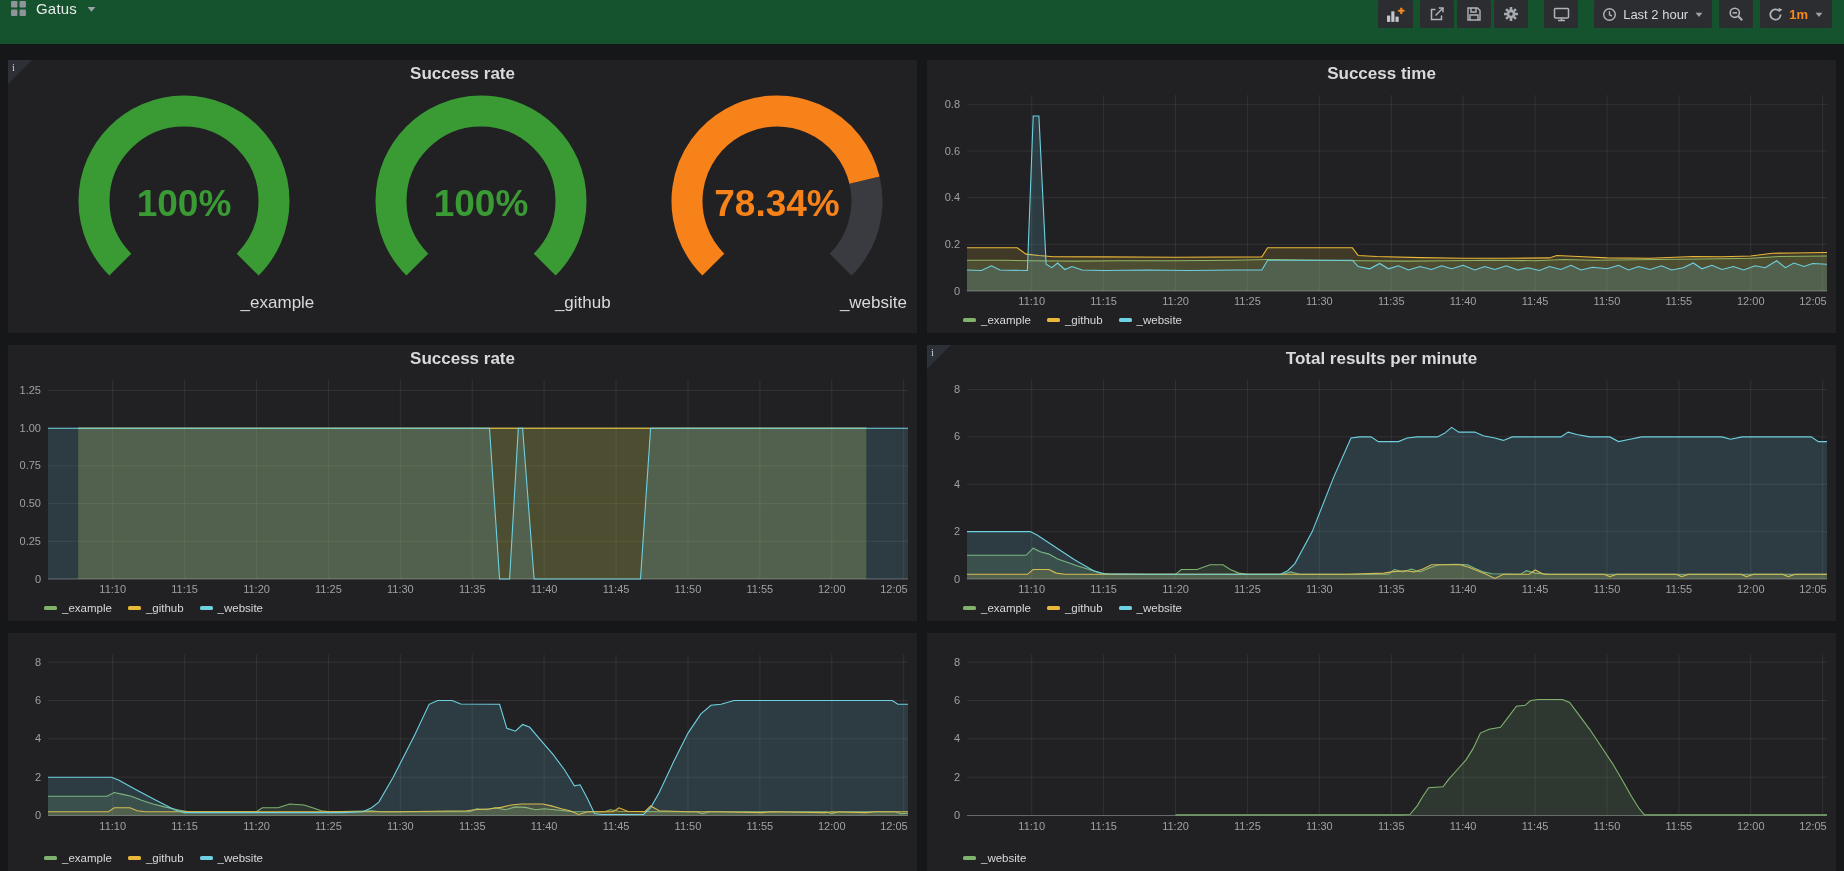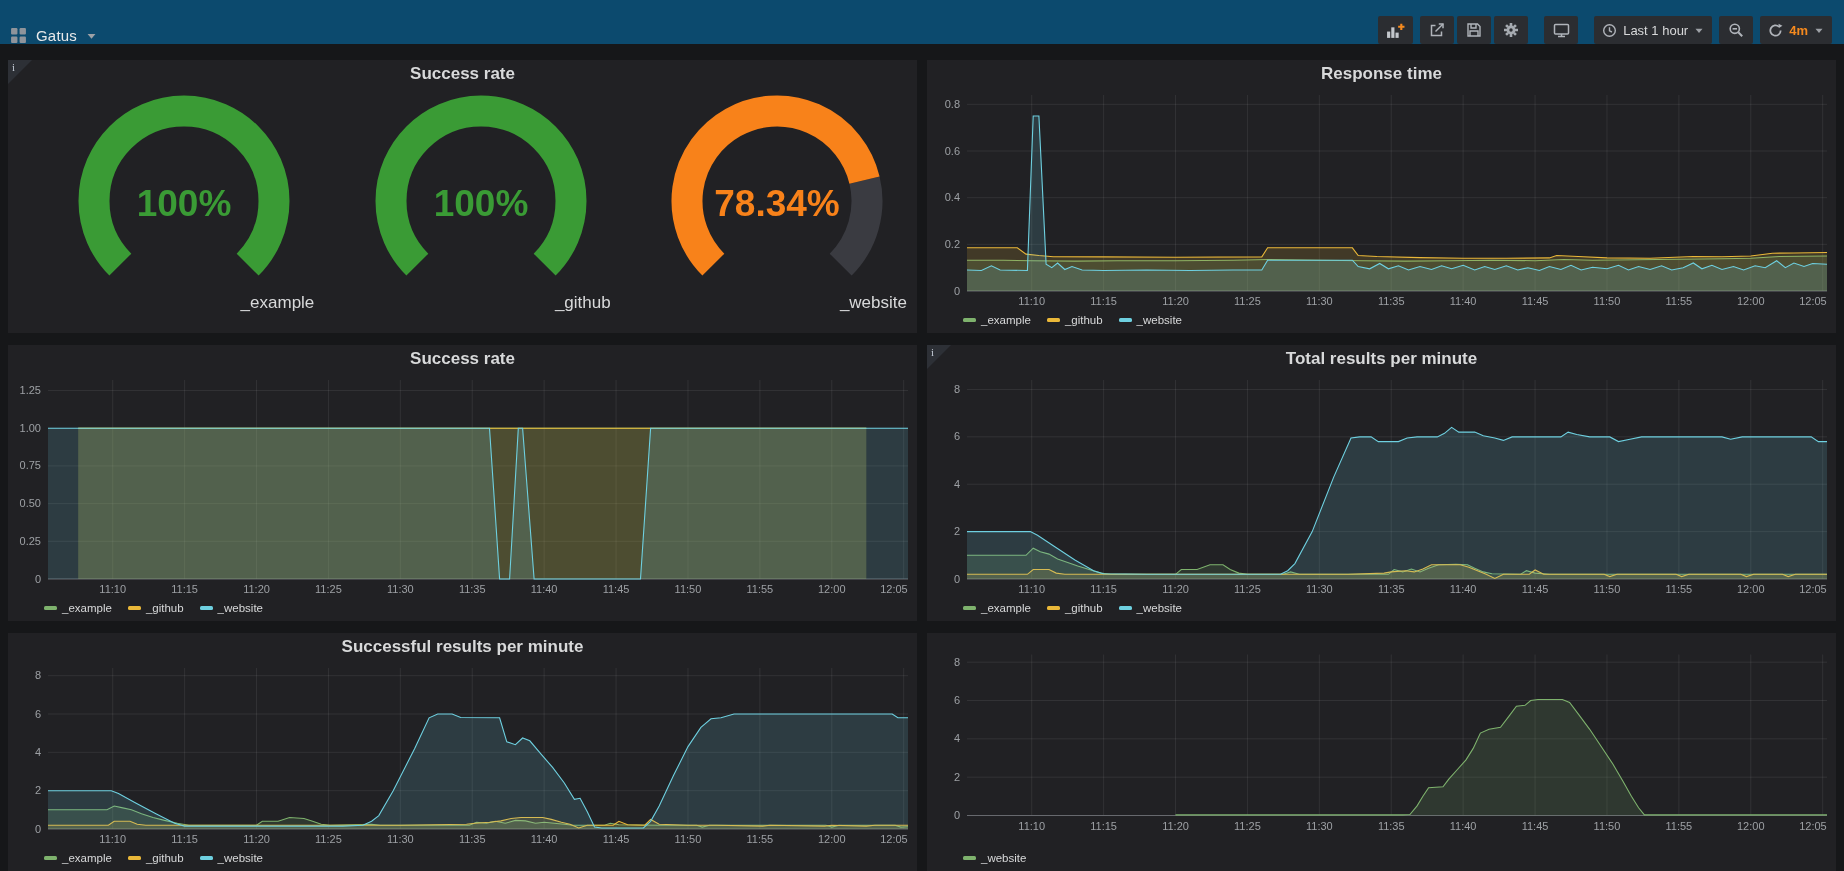--- a/index.html
+++ b/index.html
@@ -1,20 +1,20 @@
 <!DOCTYPE html>
 <html><head>
 <meta charset="utf-8">
 <style>
   * { margin:0; padding:0; box-sizing:border-box; }
   html,body { width:1844px; height:871px; overflow:hidden; background:#161719;
     font-family:"Liberation Sans", sans-serif; }
   
-  .navbar { height:44px; display:flex; align-items:flex-end; justify-content:space-between;
-    padding:0 12px 0 10px; background:#0c4a6e; }
+  .navbar { height:44px; display:flex; align-items:flex-start; justify-content:space-between;
+    padding:0 12px 0 10px; background:#14532d; }
   .nav-left { display:flex; align-items:center; gap:9px; }
   .dash-title { color:#e8e9ea; font-size:15px; letter-spacing:.2px; cursor:pointer; }
   .nav-right { display:flex; align-items:center; }
   .nav-btn { height:28px; min-width:34px; padding:0 8px; background:#2b2d31; border-radius:2px;
     display:flex; align-items:center; justify-content:center; gap:6px; cursor:pointer; }
   .nav-btn + .nav-btn { margin-left:3px; }
   .gap-s { margin-left:7px !important; }
   .gap-l { margin-left:16px !important; }
   .nav-btn span.txt { color:#d8d9da; font-size:13px; white-space:nowrap; }
   .nav-btn span.interval { color:#f68a1e; font-size:13px; font-weight:bold; }
@@ -106,42 +106,42 @@
           <path d="M8 12v2.2M4.5 14.6h7"></path>
         </svg>
     </div>
     <div class="nav-btn gap-l">
       <span class="icon">
         <svg width="15" height="15" viewBox="0 0 16 16" fill="none" stroke="#b0b4ba" stroke-width="1.5">
             <circle cx="8" cy="8" r="6.2"></circle>
             <path d="M8 4.6v3.7l2.6 1.3"></path>
           </svg>
       </span>
-      <span class="txt">Last 1 hour</span>
+      <span class="txt">Last 2 hour</span>
       <span class="icon">
         <svg width="10" height="7" viewBox="0 0 14 10">
             <polygon points="2,2.5 12,2.5 7,8.5" fill="#9da1a6"></polygon>
           </svg>
       </span>
     </div>
     <div class="nav-btn gap-s">
       <svg width="16" height="16" viewBox="0 0 16 16" fill="none" stroke="#b0b4ba" stroke-width="1.6">
           <circle cx="6.8" cy="6.8" r="4.6"></circle>
           <path d="M10.3 10.3L14.2 14.2" stroke-width="2"></path>
           <path d="M4.6 6.8h4.4"></path>
         </svg>
     </div>
     <div class="nav-btn gap-s">
       <span class="icon">
         <svg width="15" height="15" viewBox="0 0 16 16" fill="none">
             <path d="M13.5 8a5.5 5.5 0 1 1-1.7-3.97" stroke="#b0b4ba" stroke-width="1.9"></path>
             <polygon points="11.2,0.8 15.4,3 11.7,5.3" fill="#b0b4ba"></polygon>
           </svg>
       </span>
-      <span class="interval">4m</span>
+      <span class="interval">1m</span>
       <span class="icon">
         <svg width="10" height="7" viewBox="0 0 14 10">
             <polygon points="2,2.5 12,2.5 7,8.5" fill="#9da1a6"></polygon>
           </svg>
       </span>
     </div>
   </div>
 </div>
 
 <div class="grid">
@@ -171,21 +171,21 @@
             <path d="M 217.52 91.02 A 90 90 0 0 1 193.64 175.64" stroke="#3a3b41" stroke-width="31" fill="none"></path>
             <path d="M 66.36 175.64 A 90 90 0 1 1 217.52 91.02" stroke="#f8821a" stroke-width="31" fill="none"></path>
             <text x="130" y="127" fill="#f8821a" font-size="37" font-weight="bold" text-anchor="middle">78.34%</text>
           </svg>
           <div class="g-label">_website</div>
         </div>
       </div>
   </section>
 
   <section class="panel">
-    <div class="panel-title">Response time</div>
+    <div class="panel-title">Success time</div>
     <div class="chart-wrap">
         <svg viewBox="0 0 909 224">
           <line x1="104.71571906354515" y1="8" x2="104.71571906354515" y2="204" stroke="rgba(255,255,255,0.08)" stroke-width="1"></line>
           <text x="104.71571906354515" y="218" fill="#9da0a4" font-size="11" text-anchor="middle">11:10</text>
           <line x1="176.62207357859532" y1="8" x2="176.62207357859532" y2="204" stroke="rgba(255,255,255,0.08)" stroke-width="1"></line>
           <text x="176.62207357859532" y="218" fill="#9da0a4" font-size="11" text-anchor="middle">11:15</text>
           <line x1="248.5284280936455" y1="8" x2="248.5284280936455" y2="204" stroke="rgba(255,255,255,0.08)" stroke-width="1"></line>
           <text x="248.5284280936455" y="218" fill="#9da0a4" font-size="11" text-anchor="middle">11:20</text>
           <line x1="320.4347826086957" y1="8" x2="320.4347826086957" y2="204" stroke="rgba(255,255,255,0.08)" stroke-width="1"></line>
           <text x="320.4347826086957" y="218" fill="#9da0a4" font-size="11" text-anchor="middle">11:25</text>
@@ -362,21 +362,20 @@
           <span class="lbl">_github</span>
         </span>
         <span class="legend-item">
           <span class="swatch" style="background: rgb(110, 208, 224);"></span>
           <span class="lbl">_website</span>
         </span>
       </div>
   </section>
 
   <section class="panel">
-    <div class="panel-title">Successful results per minute</div>
     <div class="chart-wrap">
         <svg viewBox="0 0 909 189">
           <line x1="104.71571906354515" y1="8" x2="104.71571906354515" y2="169" stroke="rgba(255,255,255,0.08)" stroke-width="1"></line>
           <text x="104.71571906354515" y="183" fill="#9da0a4" font-size="11" text-anchor="middle">11:10</text>
           <line x1="176.62207357859532" y1="8" x2="176.62207357859532" y2="169" stroke="rgba(255,255,255,0.08)" stroke-width="1"></line>
           <text x="176.62207357859532" y="183" fill="#9da0a4" font-size="11" text-anchor="middle">11:15</text>
           <line x1="248.5284280936455" y1="8" x2="248.5284280936455" y2="169" stroke="rgba(255,255,255,0.08)" stroke-width="1"></line>
           <text x="248.5284280936455" y="183" fill="#9da0a4" font-size="11" text-anchor="middle">11:20</text>
           <line x1="320.4347826086957" y1="8" x2="320.4347826086957" y2="169" stroke="rgba(255,255,255,0.08)" stroke-width="1"></line>
           <text x="320.4347826086957" y="183" fill="#9da0a4" font-size="11" text-anchor="middle">11:25</text>

